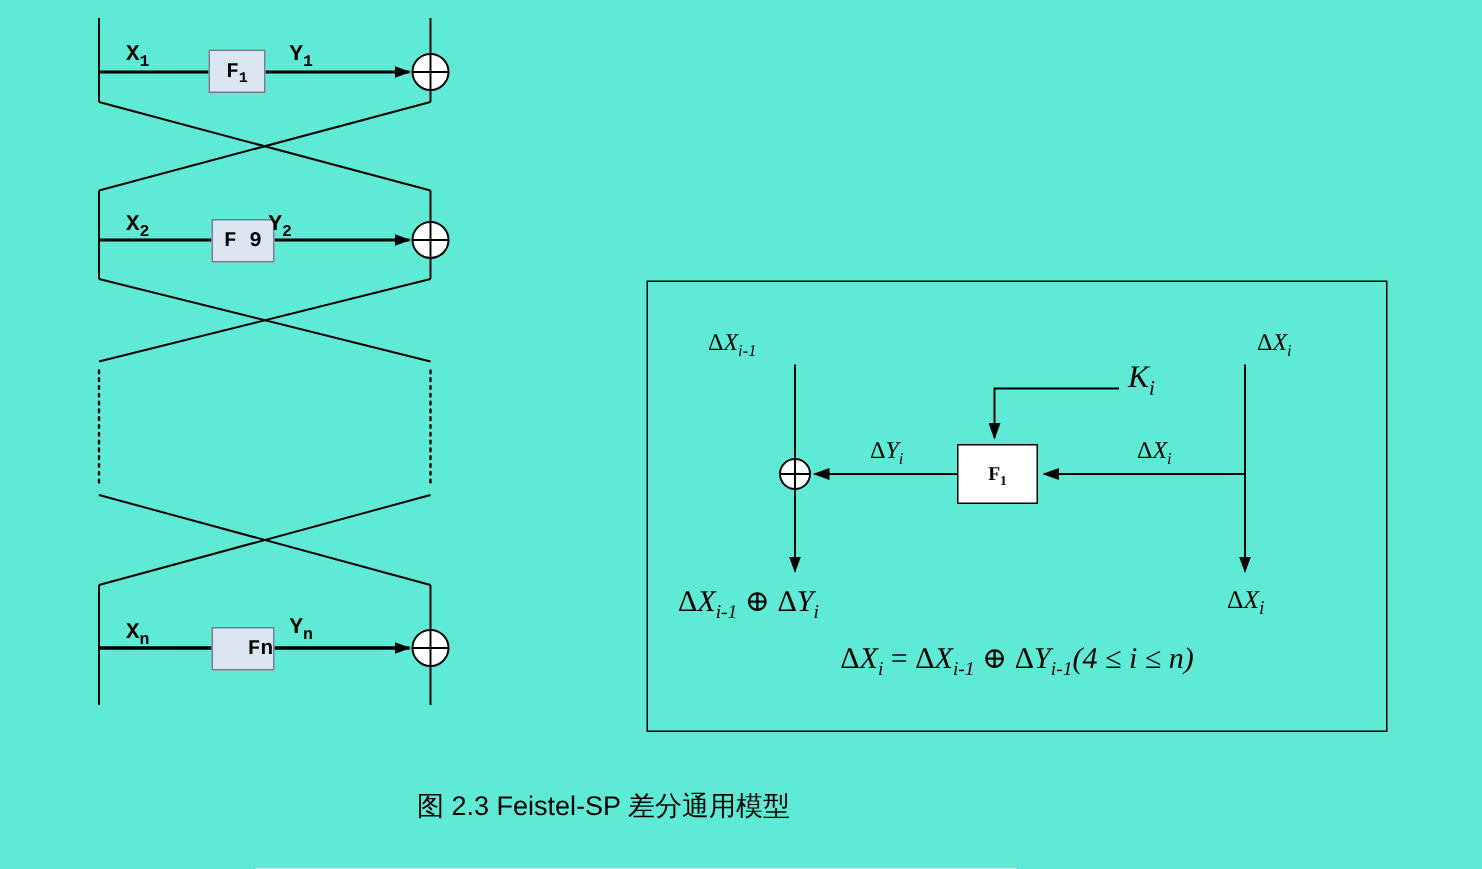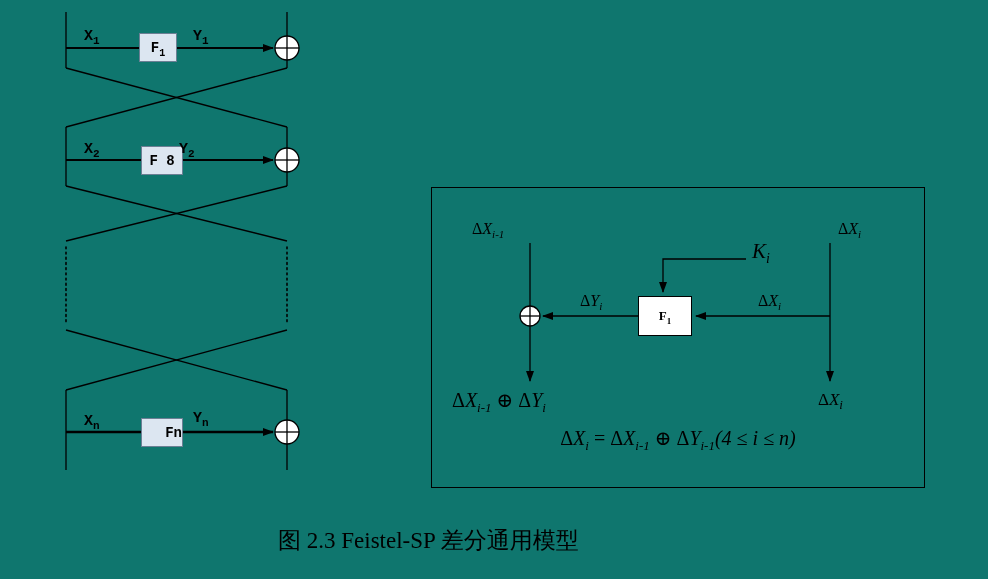--- a/index.html
+++ b/index.html
@@ -1,20 +1,20 @@
 <!DOCTYPE html>
 <html><head>
 <meta charset="utf-8">
 <style>
   html, body { margin: 0; padding: 0; background: #ffffff; }
   .stage {
     position: relative;
     width: 988px;
     height: 579px;
-    background: #0f766e;
+    background: #5eead4;
     font-family: "Liberation Serif", "DejaVu Serif", serif;
     overflow: hidden;
   }
   .lines-svg { position: absolute; left: 0; top: 0; }
 
   
   .mono-label {
     position: absolute;
     font-family: "Liberation Mono", "DejaVu Sans Mono", monospace;
     font-size: 15px;
@@ -65,22 +65,22 @@
   .math .up { font-style: normal; }
   .math sub { font-style: italic; font-size: 11px; line-height: 0; }
   .math.big { font-size: 20px; }
   .math.big sub { font-size: 13px; }
   .klabel { font-size: 21px; }
   .klabel sub { font-size: 14px; }
   .formula { text-align: center; }
 
   .caption {
     position: absolute;
-    font-family: Liberation Serif, serif;
-    font-size: 23px;
+    font-family: Liberation Sans, sans-serif;
+    font-size: 18px;
     color: #000;
     white-space: nowrap;
   }
 </style>
 </head>
 <body>
 
 <div class="stage">
 
   <svg class="lines-svg" width="988" height="579" viewBox="0 0 988 579">
@@ -144,21 +144,21 @@
       <circle cx="530" cy="316" r="10" fill="#ffffff"></circle>
       <line x1="530" y1="306" x2="530" y2="326"></line>
       <line x1="520" y1="316" x2="540" y2="316"></line>
     </g>
   </svg>
 
   <div class="fbox" style="left:139px; top:33px; width:38px; height:29px;">
     <span><span>F</span><sub>1</sub></span>
   </div>
   <div class="fbox" style="left:141px; top:146px; width:42px; height:29px;">
-    <span><span>F 8</span><sub></sub></span>
+    <span><span>F 9</span><sub></sub></span>
   </div>
   <div class="fbox" style="left:141px; top:418px; width:42px; height:29px;justify-content:flex-end;">
     <span><span>Fn</span><sub></sub></span>
   </div>
 
   <div class="mono-label" style="left:84px; top:28px;"><span>X</span><sub>1</sub></div>
   <div class="mono-label" style="left:193px; top:28px;"><span>Y</span><sub>1</sub></div>
   <div class="mono-label" style="left:84px; top:141px;"><span>X</span><sub>2</sub></div>
   <div class="mono-label" style="left:179px; top:141px;"><span>Y</span><sub>2</sub></div>
   <div class="mono-label" style="left:84px; top:413px;"><span>X</span><sub>n</sub></div>

